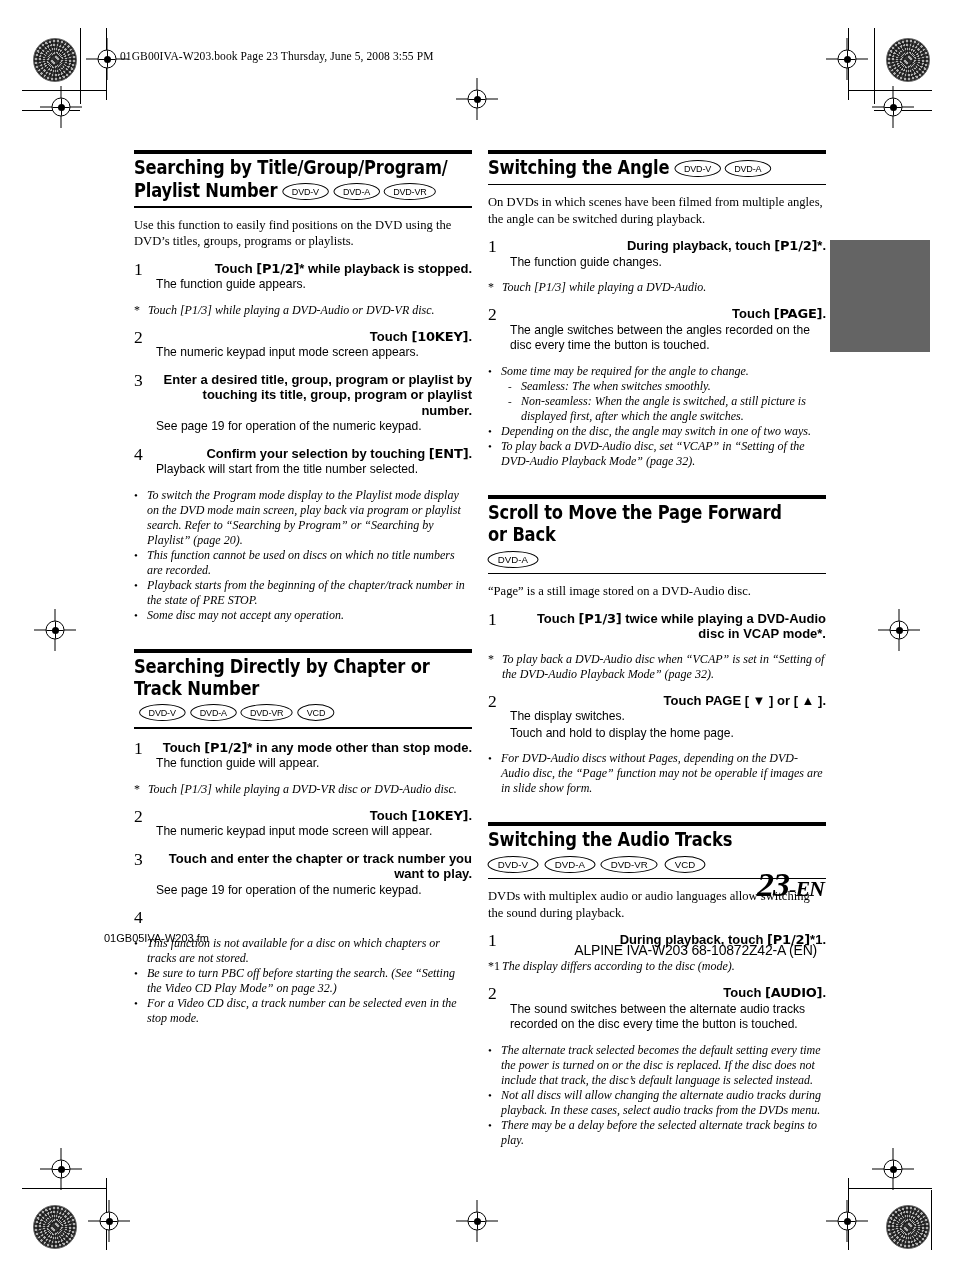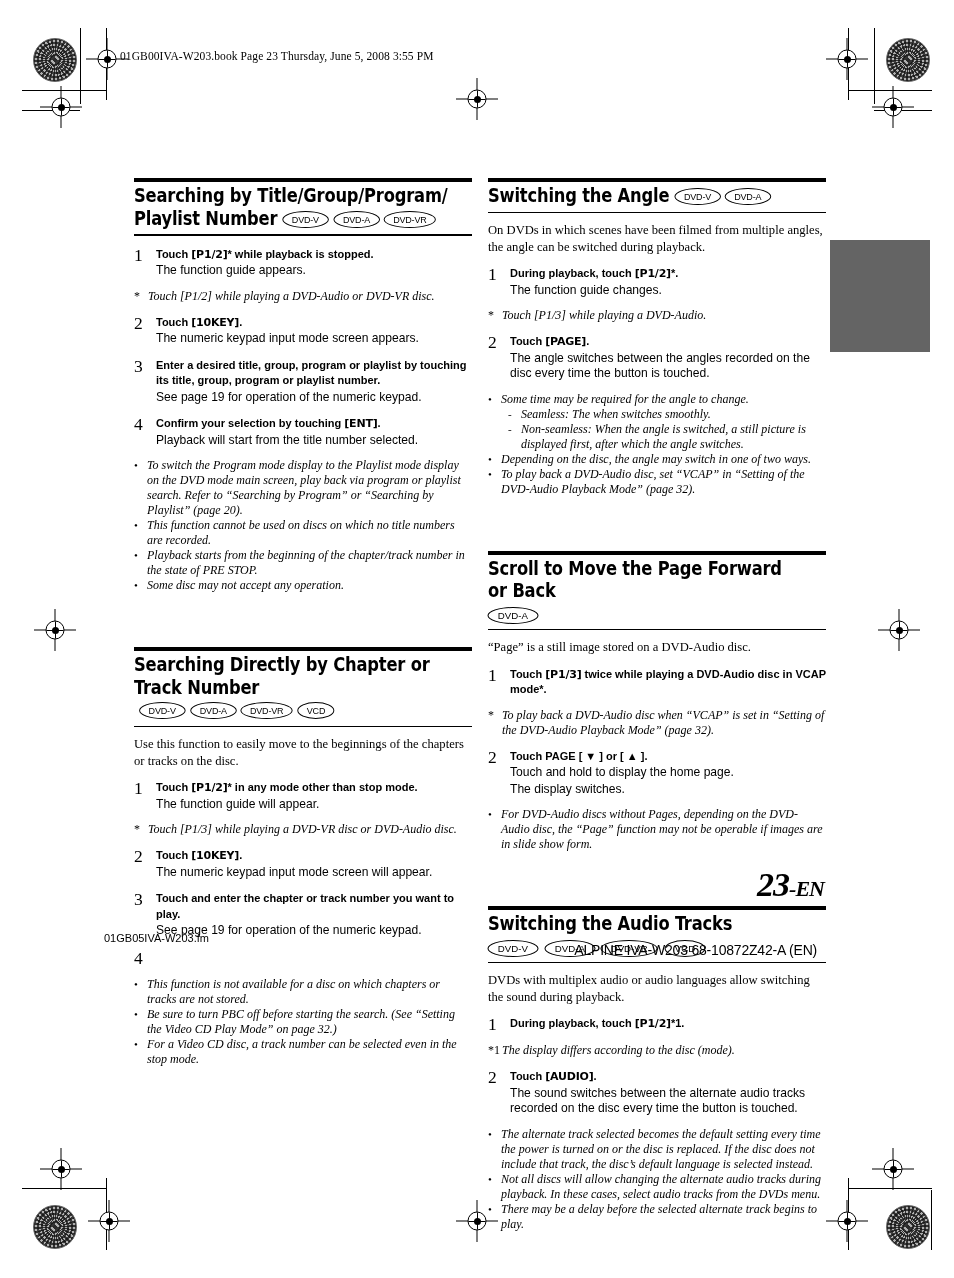--- a/index.html
+++ b/index.html
@@ -34,21 +34,21 @@
 
   .topslug{position:absolute;left:120px;top:50px;font-size:11.5px;font-family:"Liberation Serif",serif;letter-spacing:.1px;white-space:nowrap;}
 
   .tab{position:absolute;left:830px;top:240px;width:100px;height:112px;background:#646464;}
 
   .col{position:absolute;top:150px;width:338px;}
   .col-left{left:134px;}
   .col-right{left:488px;}
 
   
-  .section{margin-bottom:0;margin-top:28px;}
+  .section{margin-bottom:0;}
   .rule-top{height:4px;background:#000;margin:0;}
   .rule-bot{height:1.5px;background:#000;margin:0;}
   h2.sec-title{
     font-family:"DejaVu Sans Condensed","Liberation Sans",sans-serif;
     font-weight:bold;font-size:19.5px;line-height:22.5px;
     margin:3px 0 4px 0;letter-spacing:-.2px;
     transform:scaleX(.93);transform-origin:left center;
   }
   h2.sec-title .badges{display:inline;white-space:nowrap;}
   .badge{
@@ -67,21 +67,21 @@
 
   
   .step{display:flex;margin-top:11px;}
   .step .num{
     font-family:"Liberation Serif",serif;font-size:17.5px;line-height:17px;
     width:22px;flex:0 0 22px;font-weight:normal;
   }
   .step .body{flex:1 1 auto;}
   .step .head{
     font-family:"Liberation Sans",sans-serif;font-weight:bold;
-    font-size:11px;line-height:15.5px;
+    font-size:13px;line-height:15.5px;text-align:right;
   }
   .step .head .mono{font-family:"DejaVu Sans",sans-serif;font-weight:bold;letter-spacing:-.2px;}
   .step .sub{
     font-family:"Liberation Sans",sans-serif;font-weight:normal;
     font-size:12.1px;line-height:15.5px;color:#000;margin-top:1px;
   }
 
   
   .fnote{
     display:flex;margin-top:10px;font-style:italic;font-size:12px;line-height:15px;
@@ -232,30 +232,31 @@
 
   <div class="topslug">01GB00IVA-W203.book  Page 23  Thursday, June 5, 2008  3:55 PM</div>
 
   <div class="tab"></div>
 
   <div class="col col-left" id="col-left">
       <div class="section">
         <div class="rule-top"></div>
         <h2 class="sec-title">Searching by Title/Group/Program/ Playlist Number<span class="badges"><span class="badge">DVD-V</span><span class="badge">DVD-A</span><span class="badge">DVD-VR</span></span></h2>
         <div class="rule-bot"></div>
+        <p class="lead">Use this function to easily find positions on the DVD using the DVD’s titles, groups, programs or playlists.</p>
         <div class="step">
           <div class="num">1</div>
           <div class="body">
             <div class="head"><span>Touch </span><span class="mono">[P1/2]</span><span>* while playback is stopped.</span></div>
             <div class="sub">The function guide appears.</div>
           </div>
         </div>
         <div class="fnote">
           <div class="mark">*</div>
-          <div class="txt">Touch [P1/2] while playing a DVD-Audio or DVD-VR disc.</div>
+          <div class="txt">Touch [P1/3] while playing a DVD-Audio or DVD-VR disc.</div>
         </div>
         <div class="step">
           <div class="num">2</div>
           <div class="body">
             <div class="head"><span>Touch </span><span class="mono">[10KEY]</span><span>.</span></div>
             <div class="sub">The numeric keypad input mode screen appears.</div>
           </div>
         </div>
         <div class="step">
           <div class="num">3</div>
@@ -288,21 +289,20 @@
             <div class="dot">•</div>
             <div class="txt">Some disc may not accept any operation.</div>
           </div>
         </div>
       </div>
       <div class="secgap"></div>
       <div class="section">
         <div class="rule-top"></div>
         <h2 class="sec-title">Searching Directly by Chapter or Track Number<span class="badges"><span class="badge">DVD-V</span><span class="badge">DVD-A</span><span class="badge">DVD-VR</span><span class="badge">VCD</span></span></h2>
         <div class="rule-bot"></div>
-        <p class="lead">Use this function to easily move to the beginnings of the chapters or tracks on the disc.</p>
         <div class="step">
           <div class="num">1</div>
           <div class="body">
             <div class="head"><span>Touch </span><span class="mono">[P1/2]</span><span>* in any mode other than stop mode.</span></div>
             <div class="sub">The function guide will appear.</div>
           </div>
         </div>
         <div class="fnote">
           <div class="mark">*</div>
           <div class="txt">Touch [P1/3] while playing a DVD-VR disc or DVD-Audio disc.</div>
@@ -404,22 +404,22 @@
           </div>
         </div>
         <div class="fnote">
           <div class="mark">*</div>
           <div class="txt">To play back a DVD-Audio disc when “VCAP” is set in “Setting of the DVD-Audio Playback Mode” (page 32).</div>
         </div>
         <div class="step">
           <div class="num">2</div>
           <div class="body">
             <div class="head"><span>Touch PAGE [ ▼ ] or [ ▲ ].</span></div>
+            <div class="sub">The display switches.</div>
             <div class="sub">Touch and hold to display the home page.</div>
-            <div class="sub">The display switches.</div>
           </div>
         </div>
         <div class="bullets">
           <div class="bl">
             <div class="dot">•</div>
             <div class="txt">For DVD-Audio discs without Pages, depending on the DVD-Audio disc, the “Page” function may not be operable if images are in slide show form.</div>
           </div>
         </div>
       </div>
       <div class="secgap"></div>

